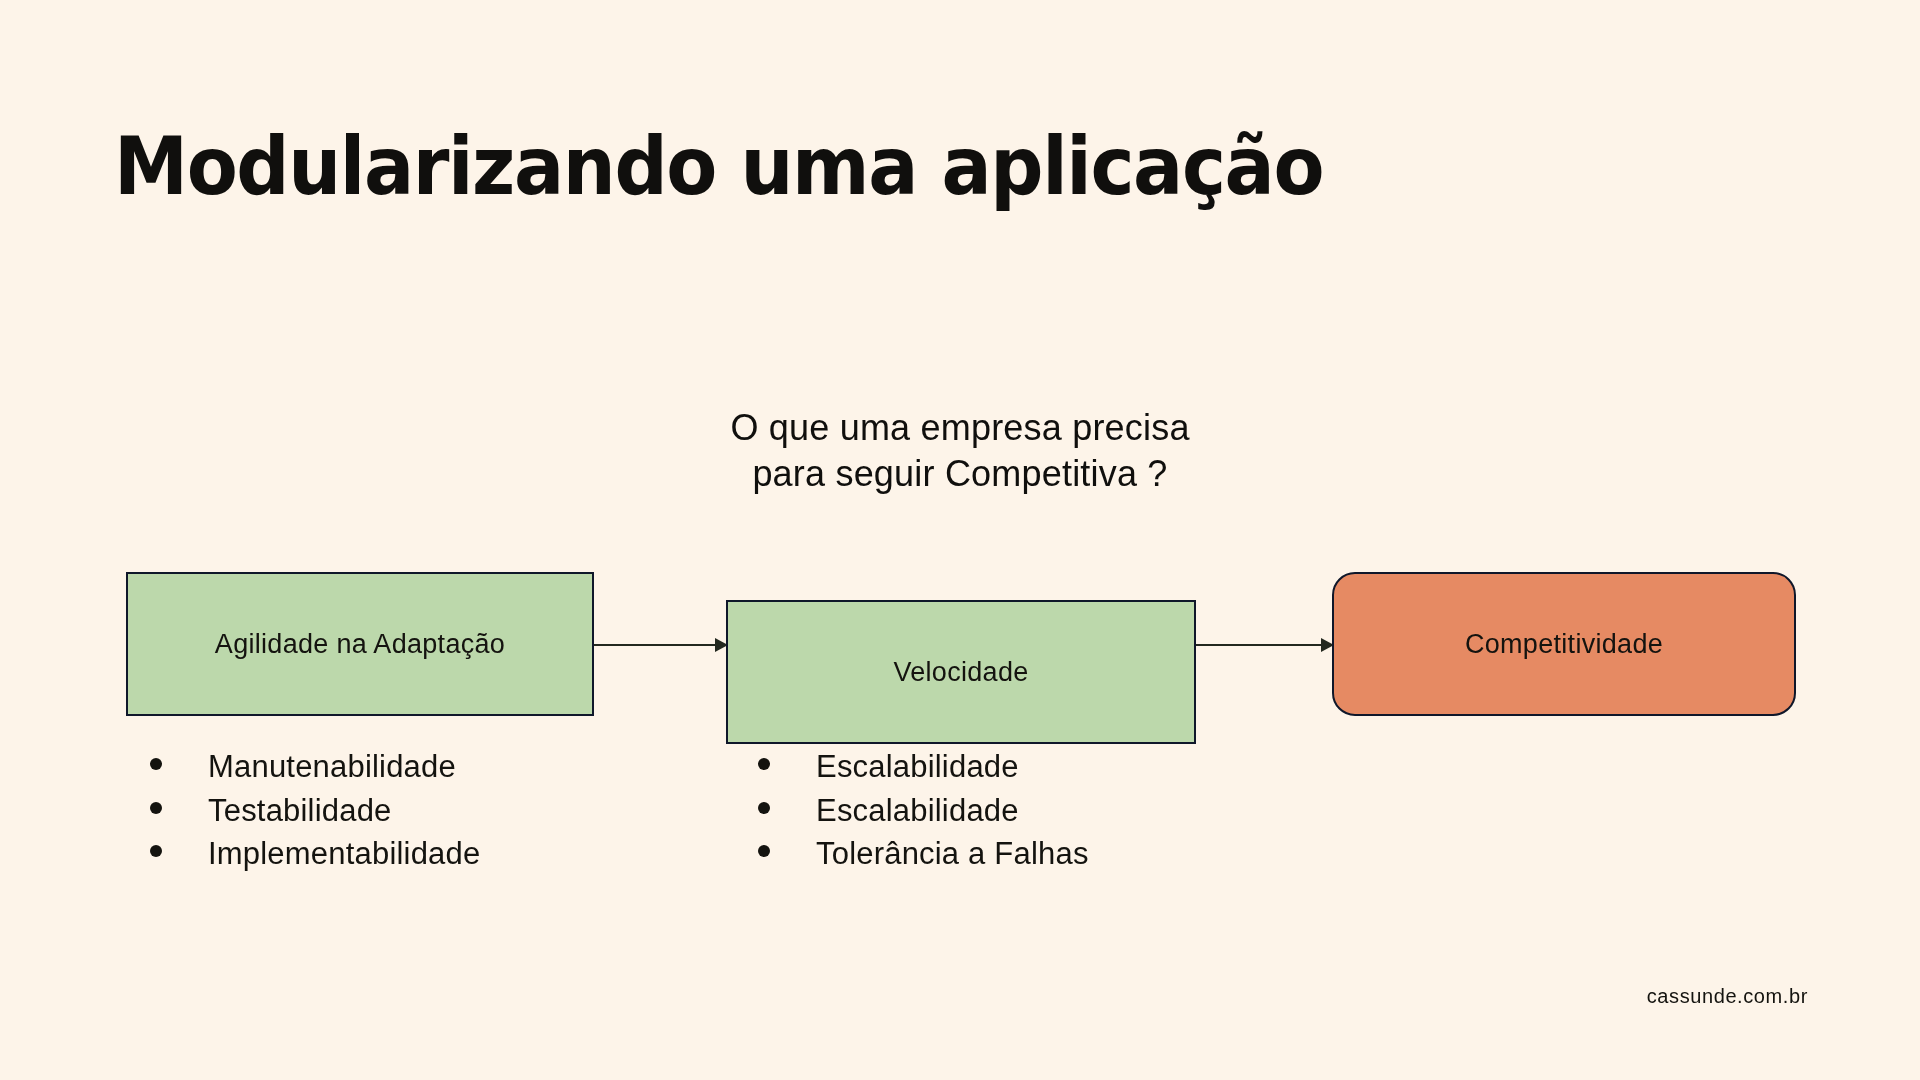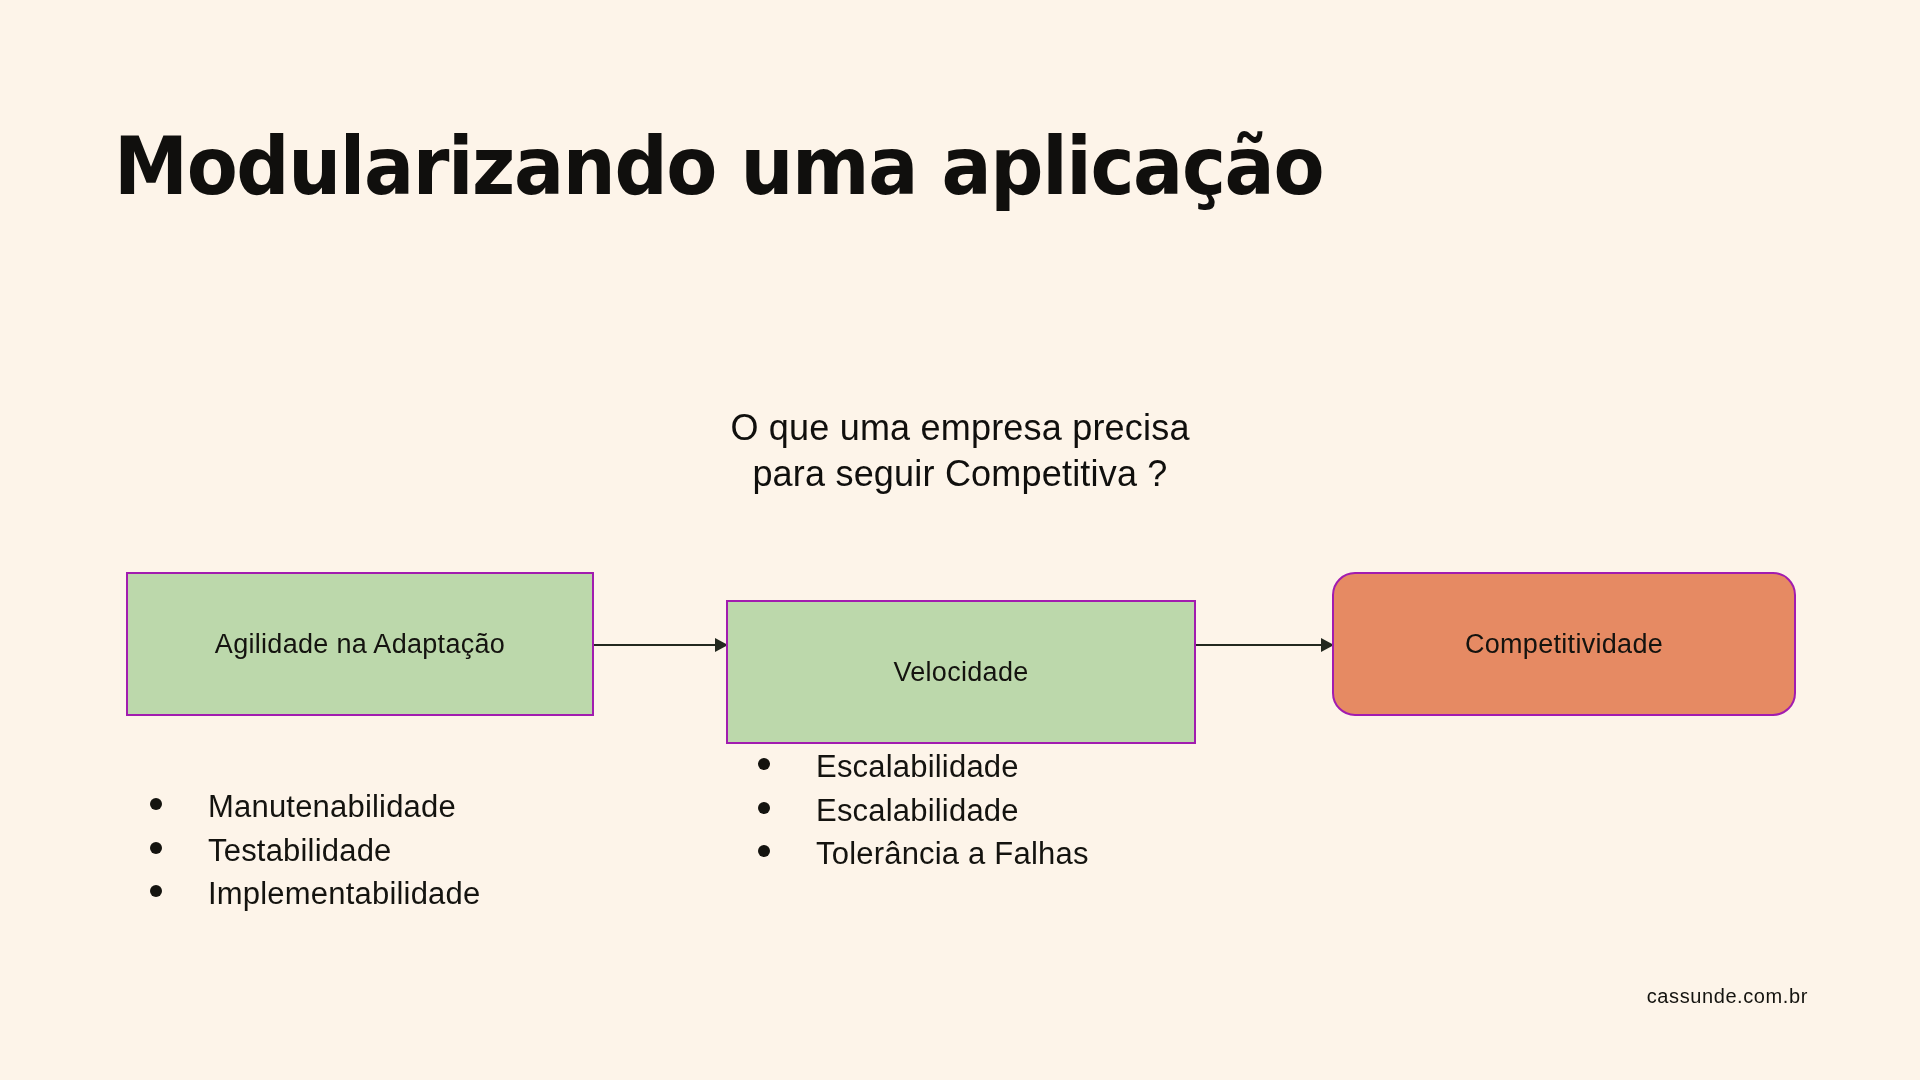--- a/index.html
+++ b/index.html
@@ -65,21 +65,21 @@
     top: 0;
     width: 1920px;
     height: 1080px;
     pointer-events: none;
   }
 
   .flow-box {
     position: absolute;
     top: 572px;
     height: 144px;
-    border: 2px solid #a21caf;
+    border: 2px solid #0f172a;
     box-sizing: border-box;
     display: flex;
     align-items: center;
     justify-content: center;
     pointer-events: auto;
   }
   .flow-box .box-label {
     font-family: "Liberation Sans", sans-serif;
     font-size: 27px;
     font-weight: 400;
@@ -120,21 +120,21 @@
     border-left: 13px solid #23281f;
   }
 
   
   .bullet-list {
     position: absolute;
     margin: 0;
     padding: 0;
     list-style: none;
   }
-  #list-1 { left: 150px; top: 747px; margin-top: 40px; }
+  #list-1 { left: 150px; top: 747px; }
   #list-2 { left: 758px; top: 747px; }
 
   .bullet-list li {
     display: flex;
     align-items: baseline;
     margin: 0 0 4px 0;
     font-family: "Liberation Sans", sans-serif;
     font-size: 31px;
     font-weight: 300;
     line-height: 1.28;

